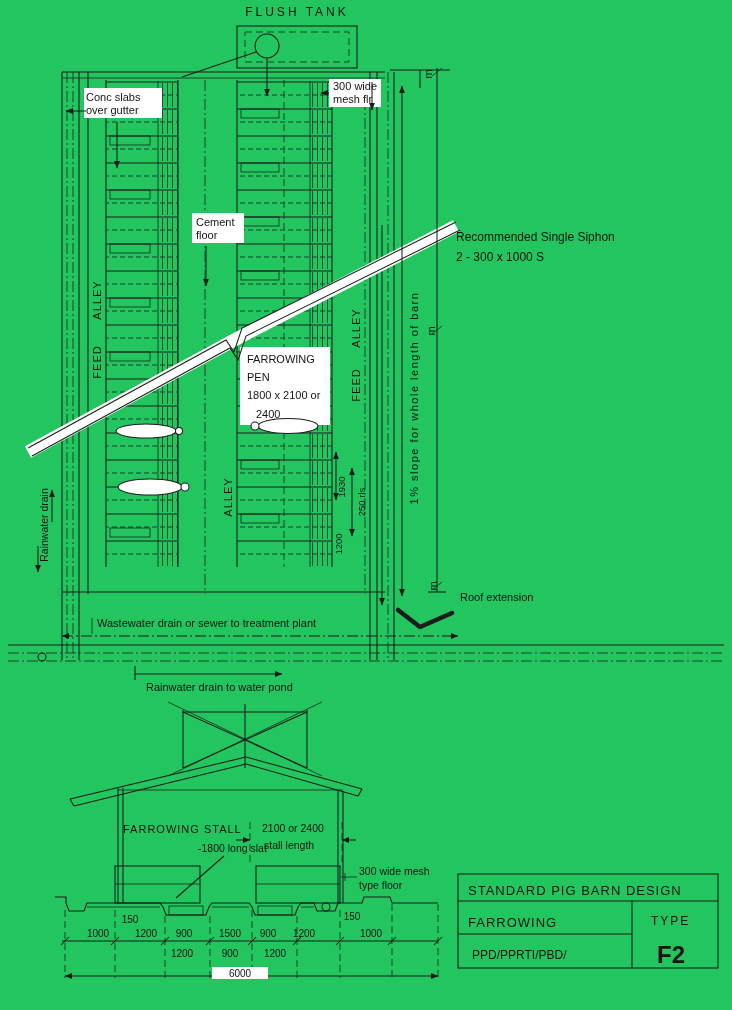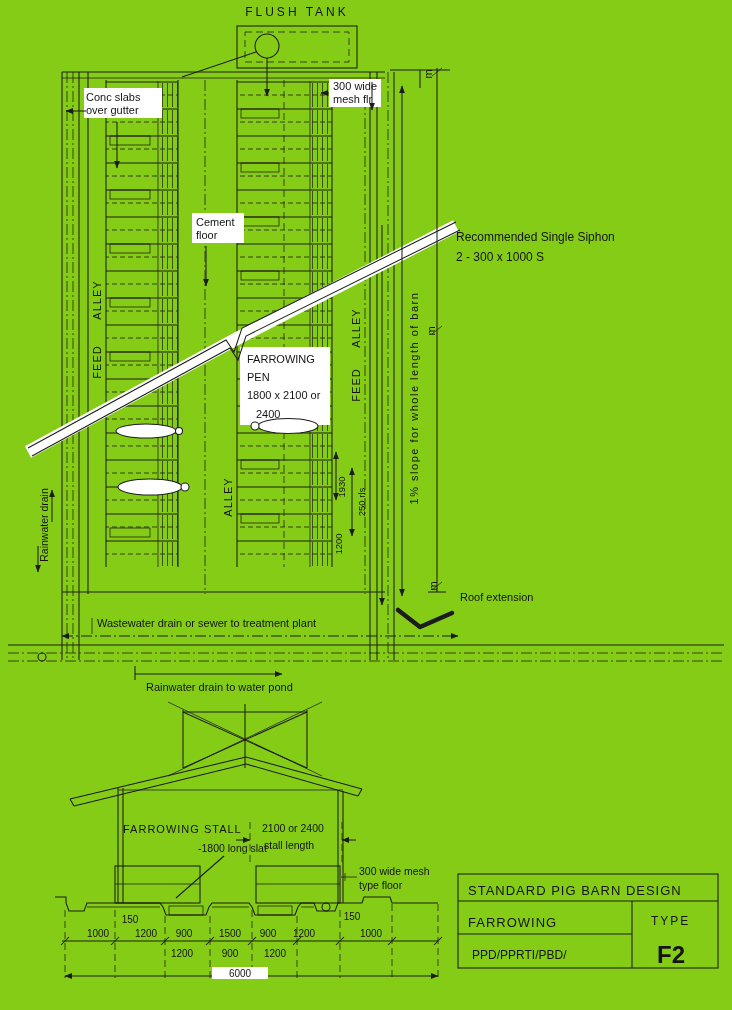--- a/index.html
+++ b/index.html
@@ -1,16 +1,16 @@
 <!DOCTYPE html>
 <html><head>
 <meta charset="utf-8">
 <style>
   html,body{margin:0;padding:0;background:#ffffff;}
-  .sheet{position:relative;width:732px;height:1010px;background:#84cc16;overflow:hidden;}
+  .sheet{position:relative;width:732px;height:1010px;background:#22c55e;overflow:hidden;}
   svg{display:block;}
   
   .ln line,.ln path,.ln rect,.ln circle,.ln ellipse,.ln polyline{
     stroke:#1c1c1c;fill:none;stroke-width:1.05;}
   .ln .thin{stroke-width:0.75;}
   .ln .dash{stroke-dasharray:7 4;}
   .ln .dd{stroke-dasharray:11 3 2 3;}
   .ln .thick{stroke-width:4.5;stroke-linecap:round;stroke-linejoin:round;}
   .ln .fillrows{fill:url(#rows);stroke:none;}
   .ln .fillmesh{fill:url(#mesh);stroke:none;}

